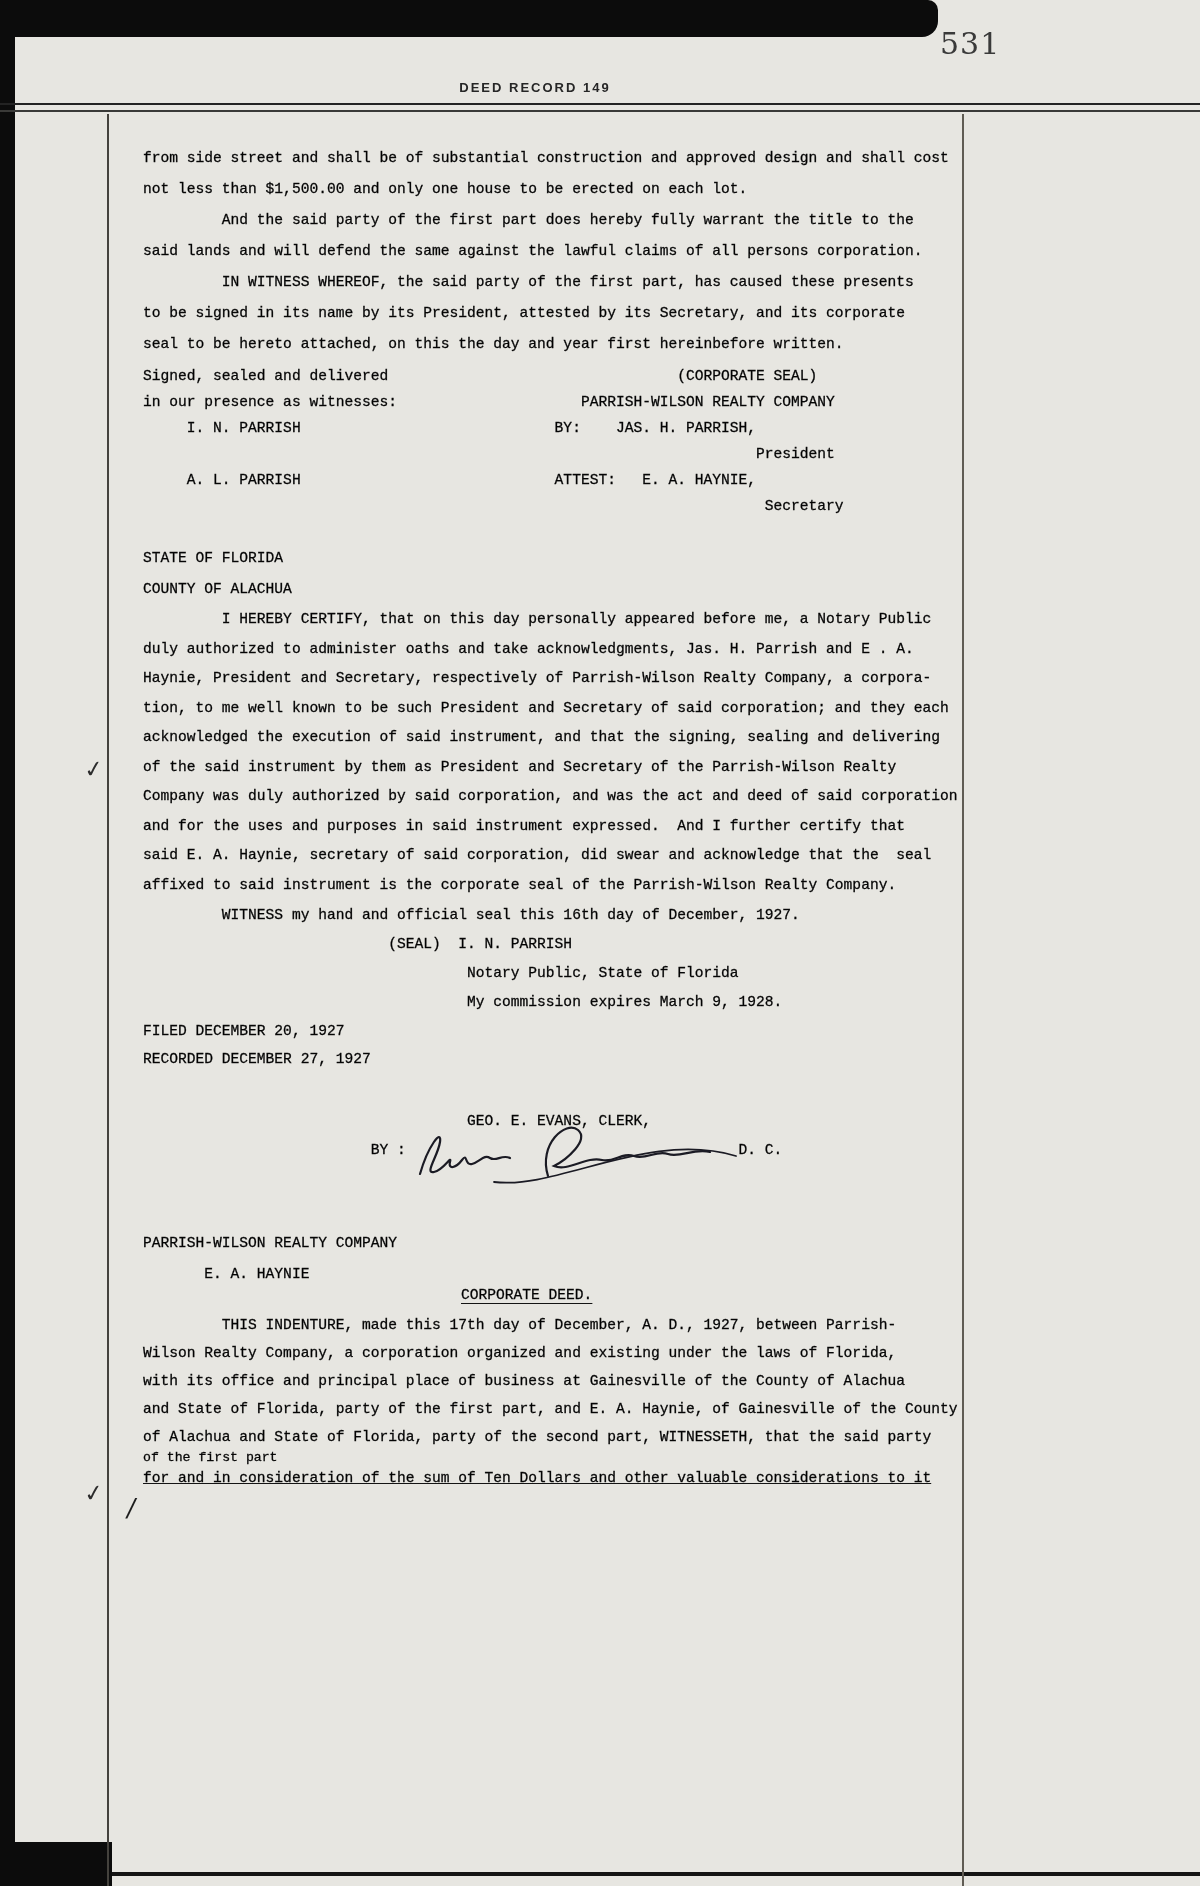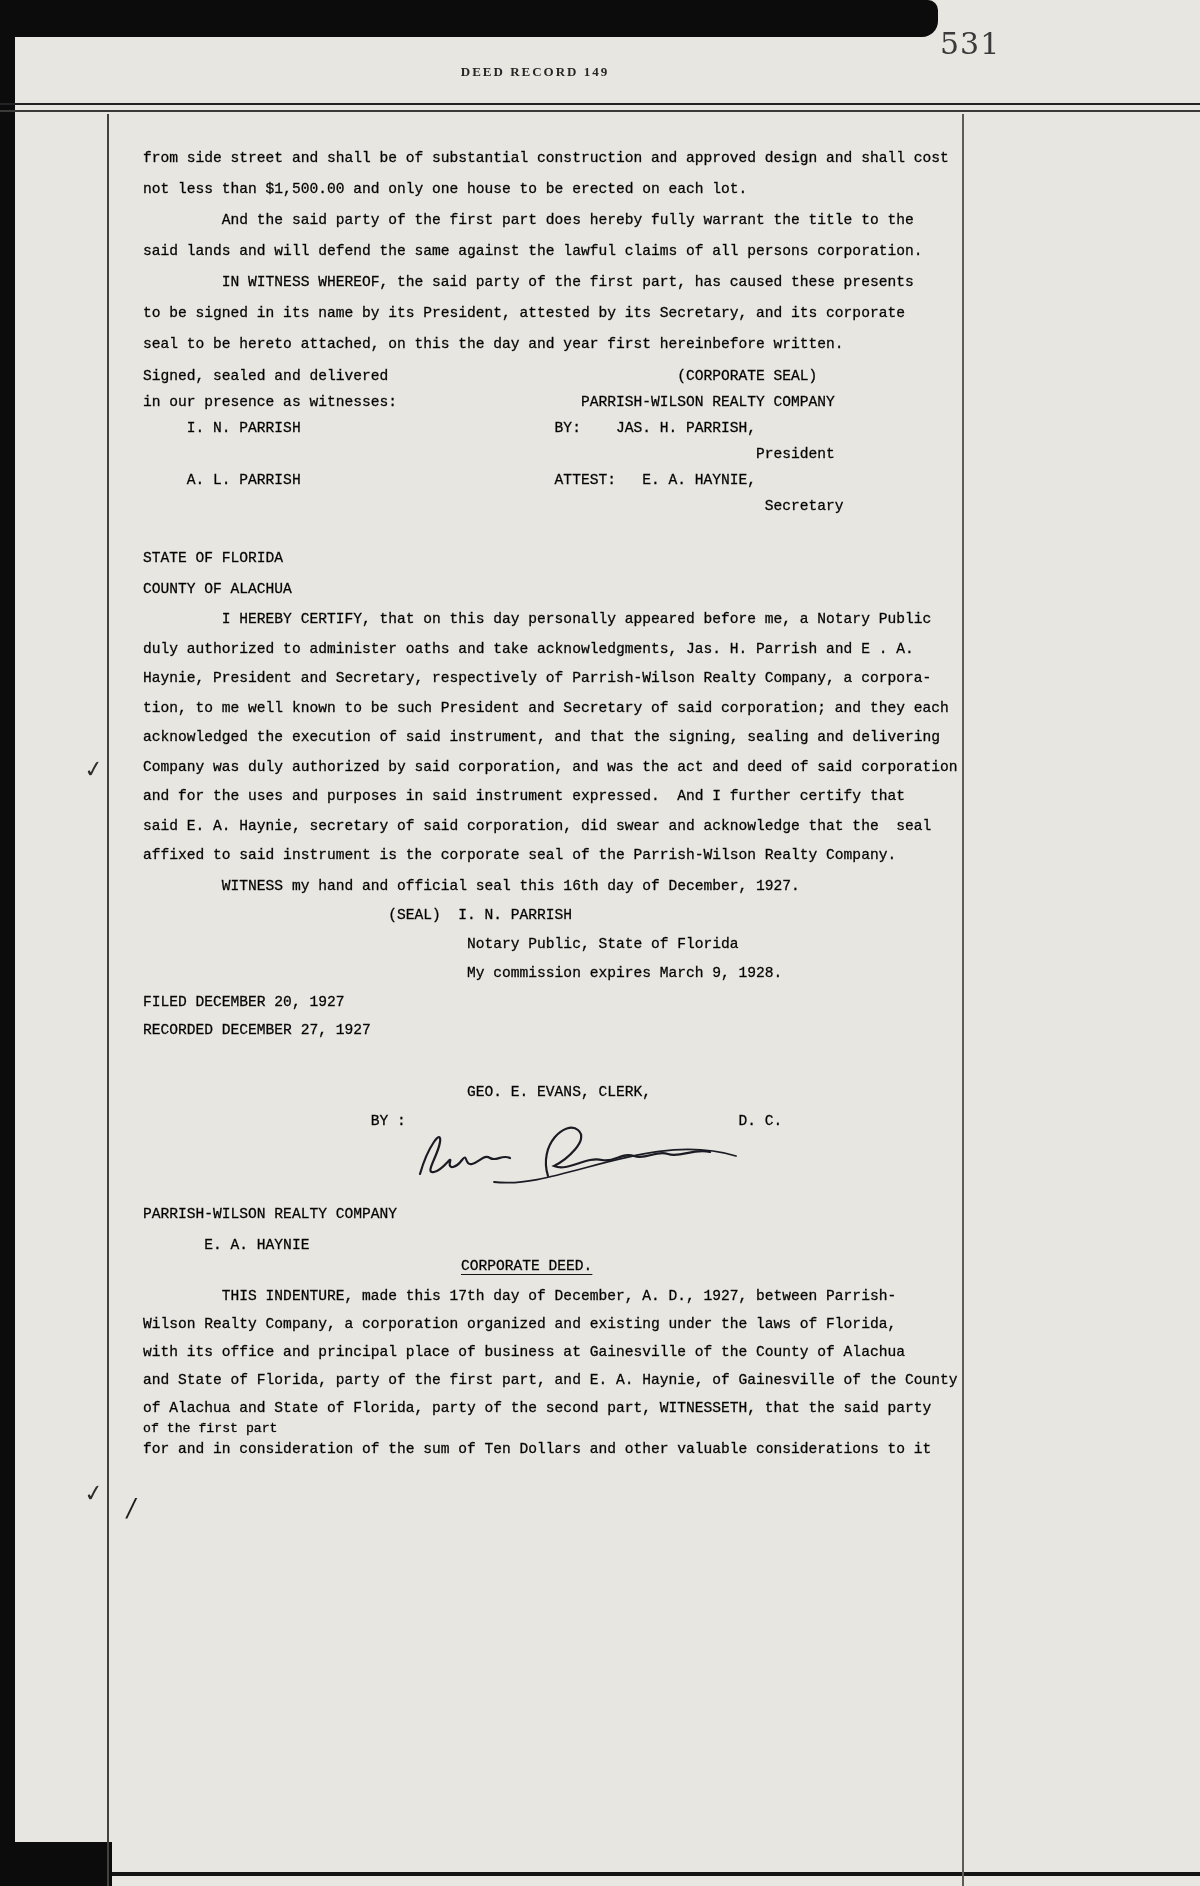--- a/index.html
+++ b/index.html
@@ -8,21 +8,21 @@
     background:#e7e6e1;
     font-family:"Liberation Mono","DejaVu Sans Mono",monospace;
   }
   
   .scan-top-bar{position:absolute;top:0;left:0;width:938px;height:37px;background:#0c0c0c;border-radius:0 10px 16px 0;}
   .scan-left-bar{position:absolute;top:0;left:0;width:15px;height:1886px;background:#0c0c0c;}
   .scan-bottom-blob{position:absolute;left:0;top:1842px;width:112px;height:44px;background:#0c0c0c;}
   .scan-bottom-line{position:absolute;left:112px;top:1872px;width:1088px;height:4px;background:#141414;}
   
   .page-number{position:absolute;left:916px;top:26px;font-family:"DejaVu Serif","Liberation Serif",serif;font-size:30px;color:#3a3a3a;letter-spacing:1px;margin-left:24px;}
-  .header-title{position:absolute;left:535px;top:64px;transform:translateX(-50%);font-family:Liberation Serif, serif;font-size:13px;font-weight:bold;letter-spacing:2px;color:#262626;white-space:nowrap;}
+  .header-title{position:absolute;left:535px;top:80px;transform:translateX(-50%);font-family:Liberation Sans, sans-serif;font-size:13px;font-weight:bold;letter-spacing:2px;color:#262626;white-space:nowrap;}
   .rule-a{position:absolute;left:0;top:103px;width:1200px;height:2px;background:#232323;}
   .rule-b{position:absolute;left:0;top:110px;width:1200px;height:2px;background:#3a3a38;}
   .vline-left{position:absolute;left:107px;top:114px;width:2px;height:1772px;background:#44423d;}
   .vline-right{position:absolute;left:962px;top:114px;width:2px;height:1772px;background:#605c54;}
   
   .content{
     position:absolute;left:143px;top:143px;width:820px;
     color:#000000;font-size:14.6px;line-height:31px;
     -webkit-text-stroke:0.3px #141414;
   }
@@ -31,21 +31,21 @@
   .state-block{margin-top:24px;}
   .notary-para{line-height:29.5px;}
   .witness-line{line-height:30px;}
   .notary-block{line-height:29px;}
   .filing-block{line-height:28px;}
   .clerk-block{margin-top:34px;line-height:29px;}
   .header2-block{margin-top:63px;}
   .deed-title{margin-top:-10px;margin-left:318px;width:-moz-fit-content;width:fit-content;text-decoration:underline;text-underline-offset:4px;white-space:pre;}
   .indenture-para{line-height:28px;}
   .insert-line{font-size:13.2px;line-height:14px;white-space:pre;}
-  .consideration-line{line-height:26px;white-space:pre;}
+  .consideration-line{line-height:26px;white-space:pre;text-decoration:underline;}
   
   .clerk-signature{position:absolute;left:398px;top:1116px;width:350px;height:80px;}
   .mark{position:absolute;color:#2c2c2c;font-family:"DejaVu Sans","Liberation Sans",sans-serif;}
   .mark-1{left:84px;top:756px;font-size:23px;transform:rotate(-8deg);}
   .mark-2{left:84px;top:1480px;font-size:23px;transform:rotate(-8deg);}
   .slash-mark{left:127px;top:1494px;font-size:24px;font-style:italic;color:#1c1c1c;}
 </style>
 </head>
 <body>
 
@@ -92,20 +92,21 @@
     <div class="tline">STATE OF FLORIDA</div>
     <div class="tline">COUNTY OF ALACHUA</div>
   </div>
 
   <div class="notary-para">
       <div class="tline">         I HEREBY CERTIFY, that on this day personally appeared before me, a Notary Public</div>
       <div class="tline">duly authorized to administer oaths and take acknowledgments, Jas. H. Parrish and E . A.</div>
       <div class="tline">Haynie, President and Secretary, respectively of Parrish-Wilson Realty Company, a corpora-</div>
       <div class="tline">tion, to me well known to be such President and Secretary of said corporation; and they each</div>
       <div class="tline">acknowledged the execution of said instrument, and that the signing, sealing and delivering</div>
+      <div class="tline">of the said instrument by them as President and Secretary of the Parrish-Wilson Realty</div>
       <div class="tline">Company was duly authorized by said corporation, and was the act and deed of said corporation</div>
       <div class="tline">and for the uses and purposes in said instrument expressed.  And I further certify that</div>
       <div class="tline">said E. A. Haynie, secretary of said corporation, did swear and acknowledge that the  seal</div>
       <div class="tline">affixed to said instrument is the corporate seal of the Parrish-Wilson Realty Company.</div>
     </div>
 
   <div class="tline witness-line">         WITNESS my hand and official seal this 16th day of December, 1927.</div>
 
   <div class="notary-block">
       <div class="tline">                            (SEAL)  I. N. PARRISH</div>

